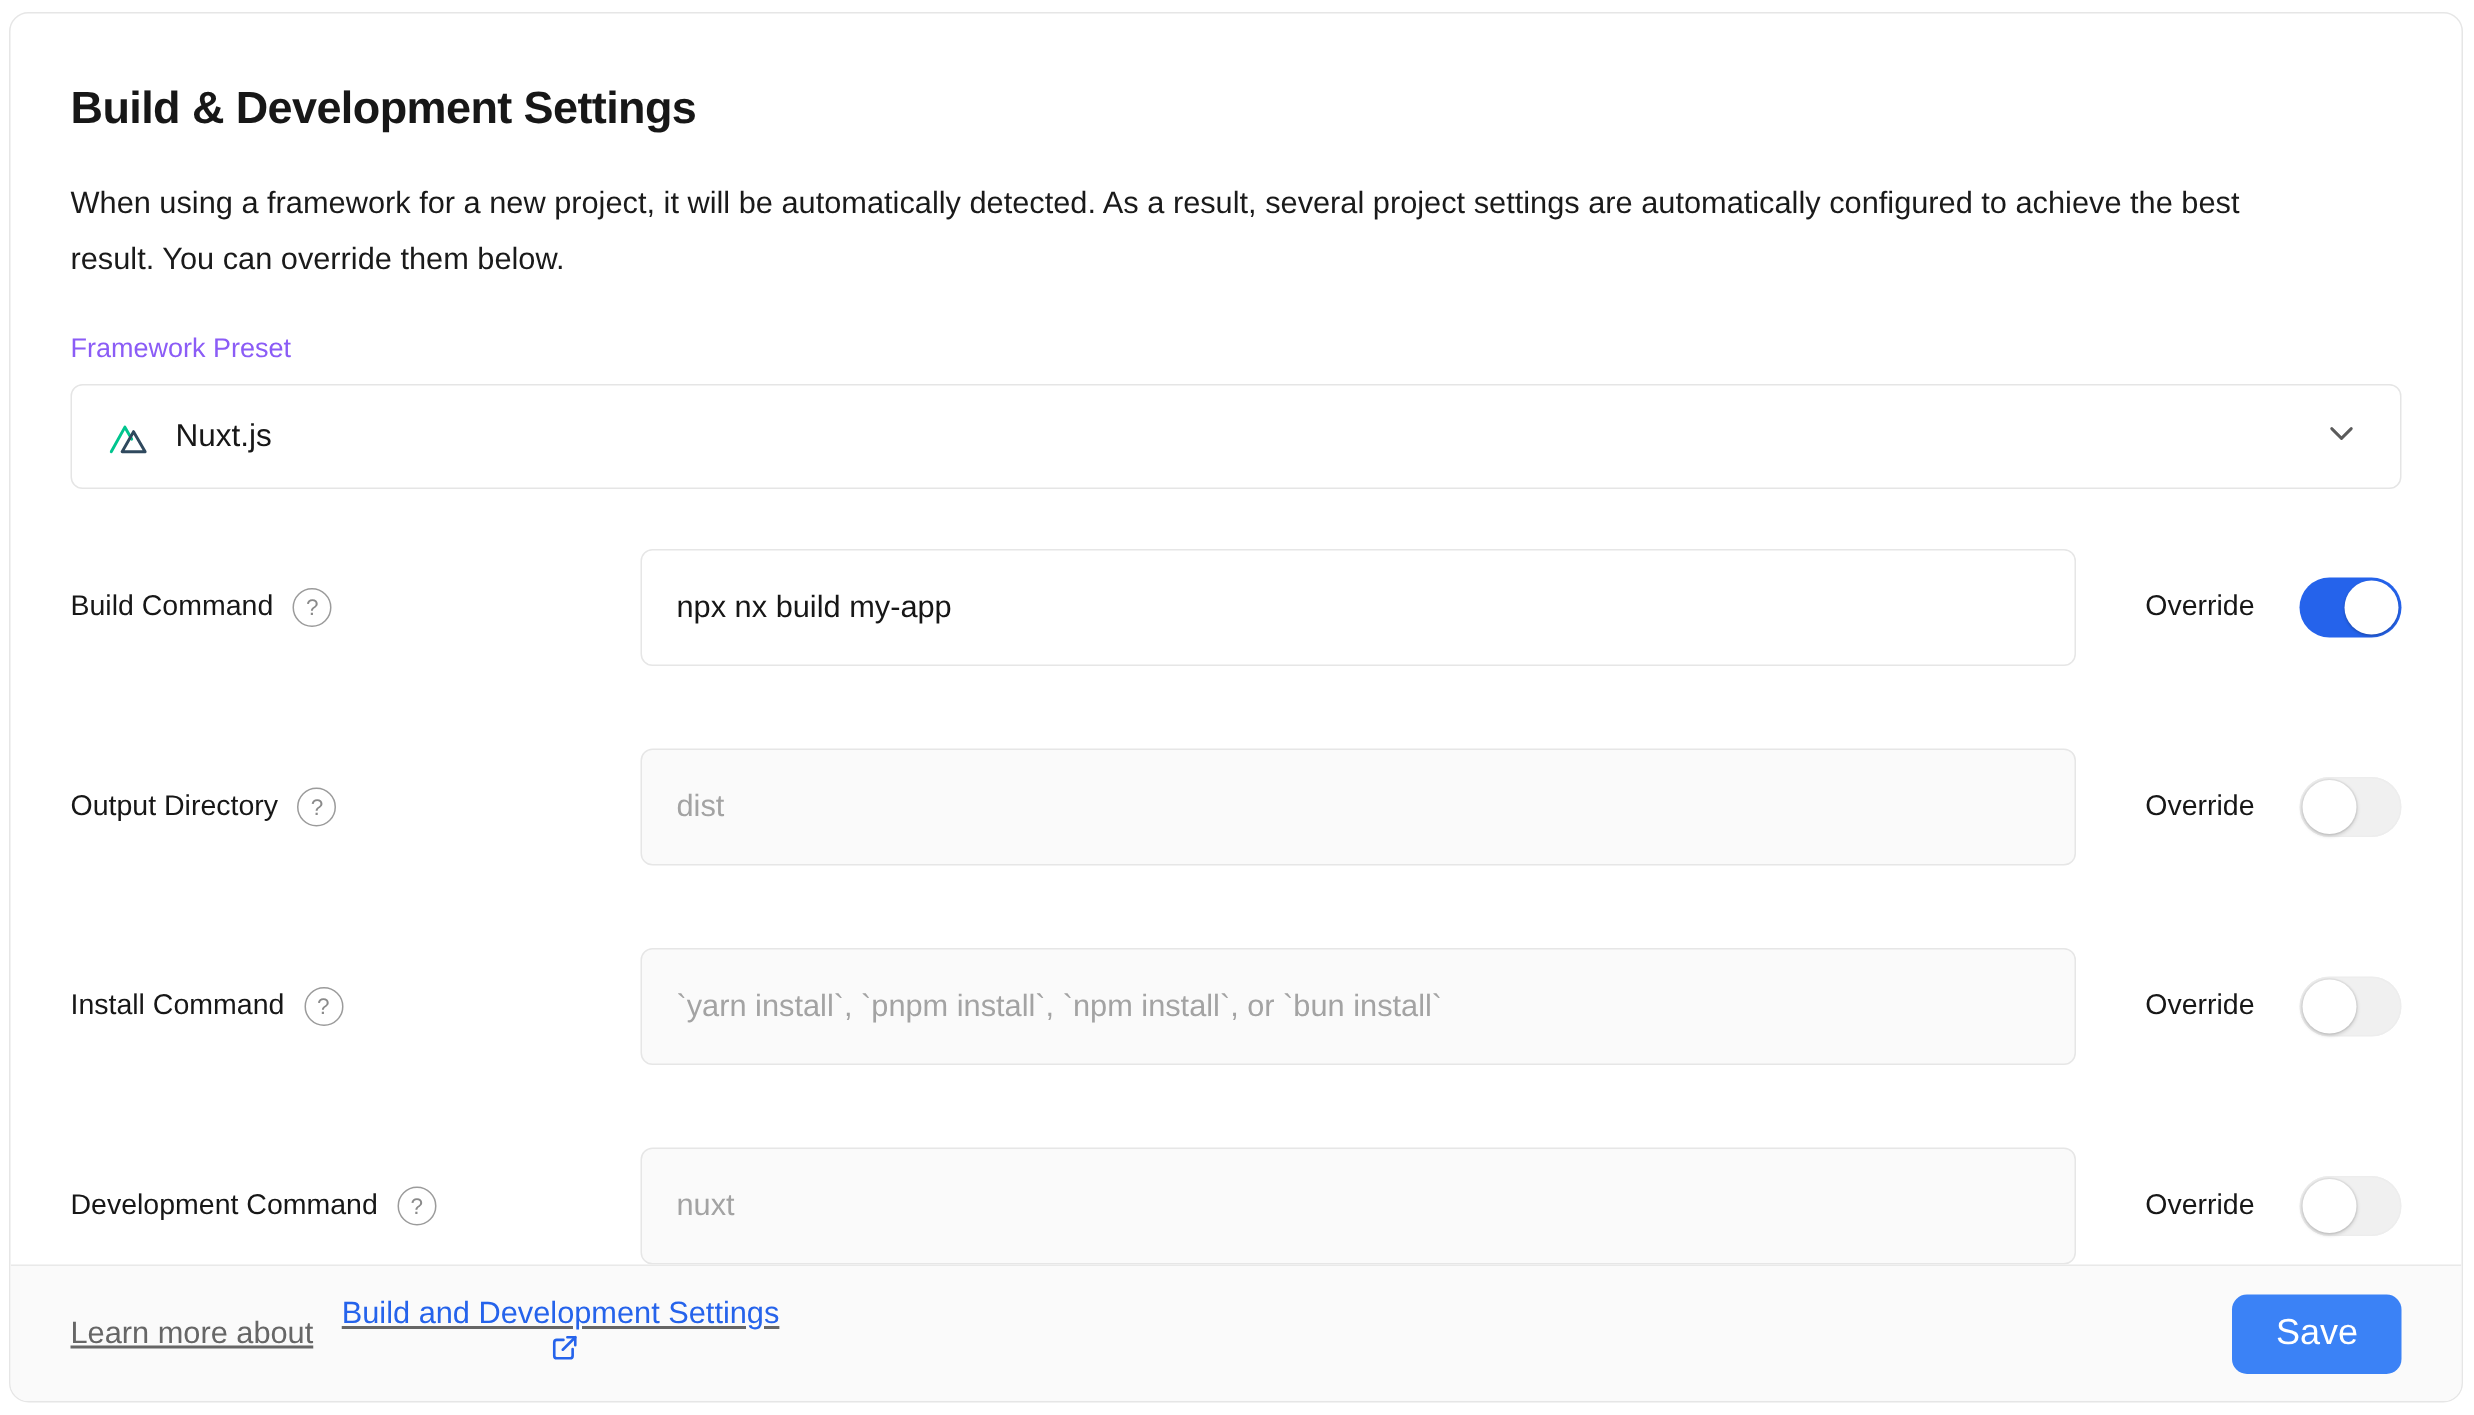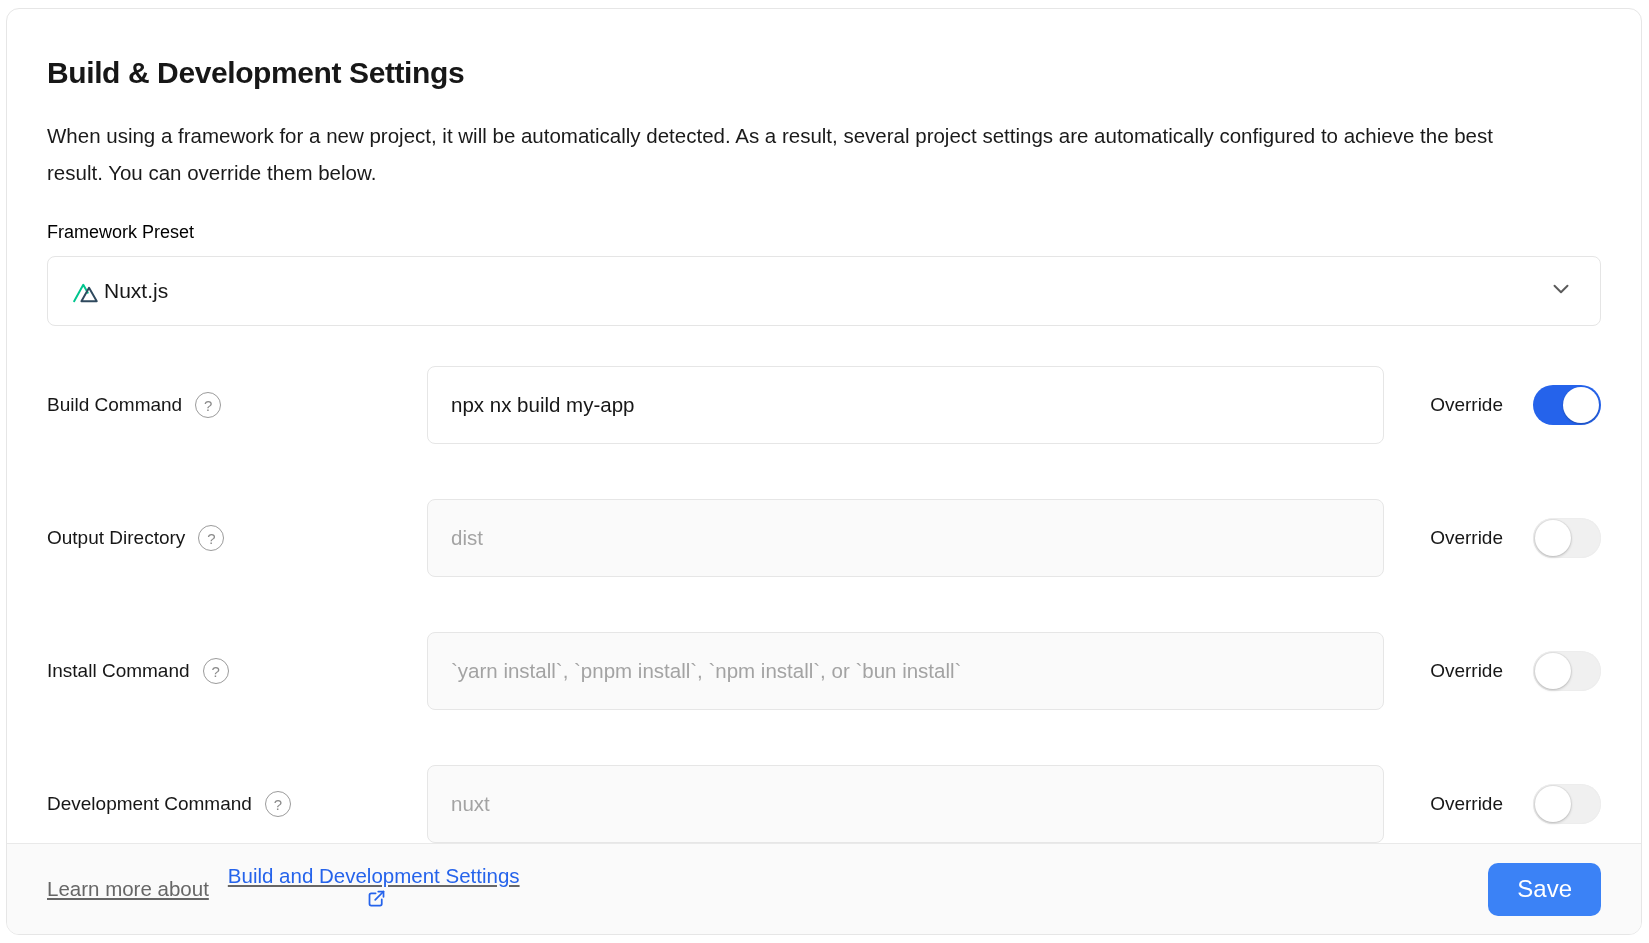--- a/index.html
+++ b/index.html
@@ -12,28 +12,28 @@
     display: flex; flex-direction: column; overflow: hidden;
   }
   .card-body { flex: 1; padding: 47px 40px 0 40px; }
 
   .page-title { font-size: 30px; font-weight: 700; letter-spacing: -0.4px; color: #171717; }
 
   .description {
     margin-top: 27px; font-size: 20.5px; line-height: 37px; color: #1a1a1a; max-width: 1480px;
   }
 
-  .field-label { margin-top: 31px; font-size: 18px; color: #000000; }
+  .field-label { margin-top: 31px; font-size: 18px; color: #8b5cf6; }
 
   .select {
     margin-top: 13px; height: 70px; border: 1px solid #e5e5e5; border-radius: 8px;
     display: flex; align-items: center; justify-content: space-between;
     padding: 0 26px 0 25px; cursor: pointer; background: #fff;
   }
-  .select-left { display: flex; align-items: center; gap: 1px; font-size: 21px; color: #171717; }
+  .select-left { display: flex; align-items: center; gap: 14px; font-size: 21px; color: #171717; }
   .select-left svg { display: block; }
 
   .rows { margin-top: 40px; display: flex; flex-direction: column; gap: 55px; }
   .row { display: grid; grid-template-columns: 380px 1fr auto auto; align-items: center; }
 
   .row-label { display: flex; align-items: center; font-size: 19px; font-weight: 500; color: #171717; }
   .help-icon {
     margin-left: 13px; width: 26px; height: 26px; border: 1.5px solid #9b9b9b; border-radius: 50%;
     display: inline-flex; align-items: center; justify-content: center;
     font-size: 15px; font-weight: 500; color: #8a8a8a; cursor: default; flex: 0 0 auto;

